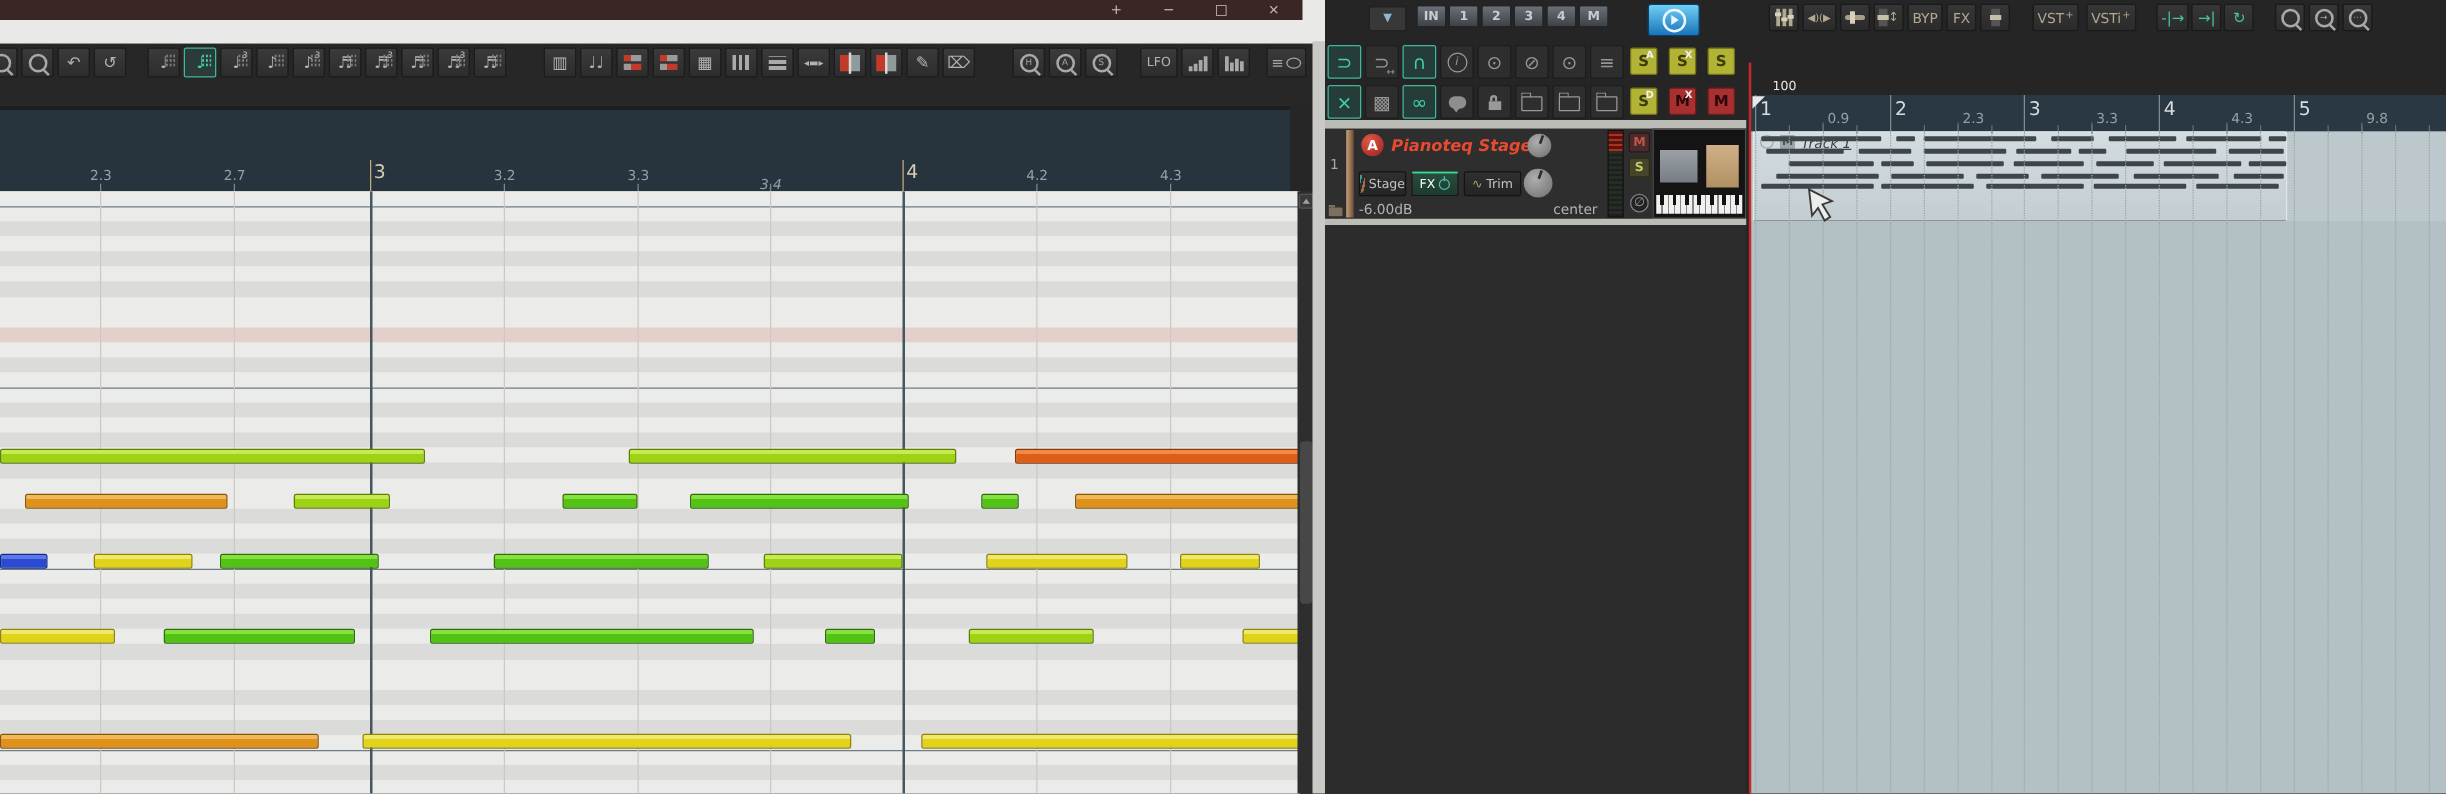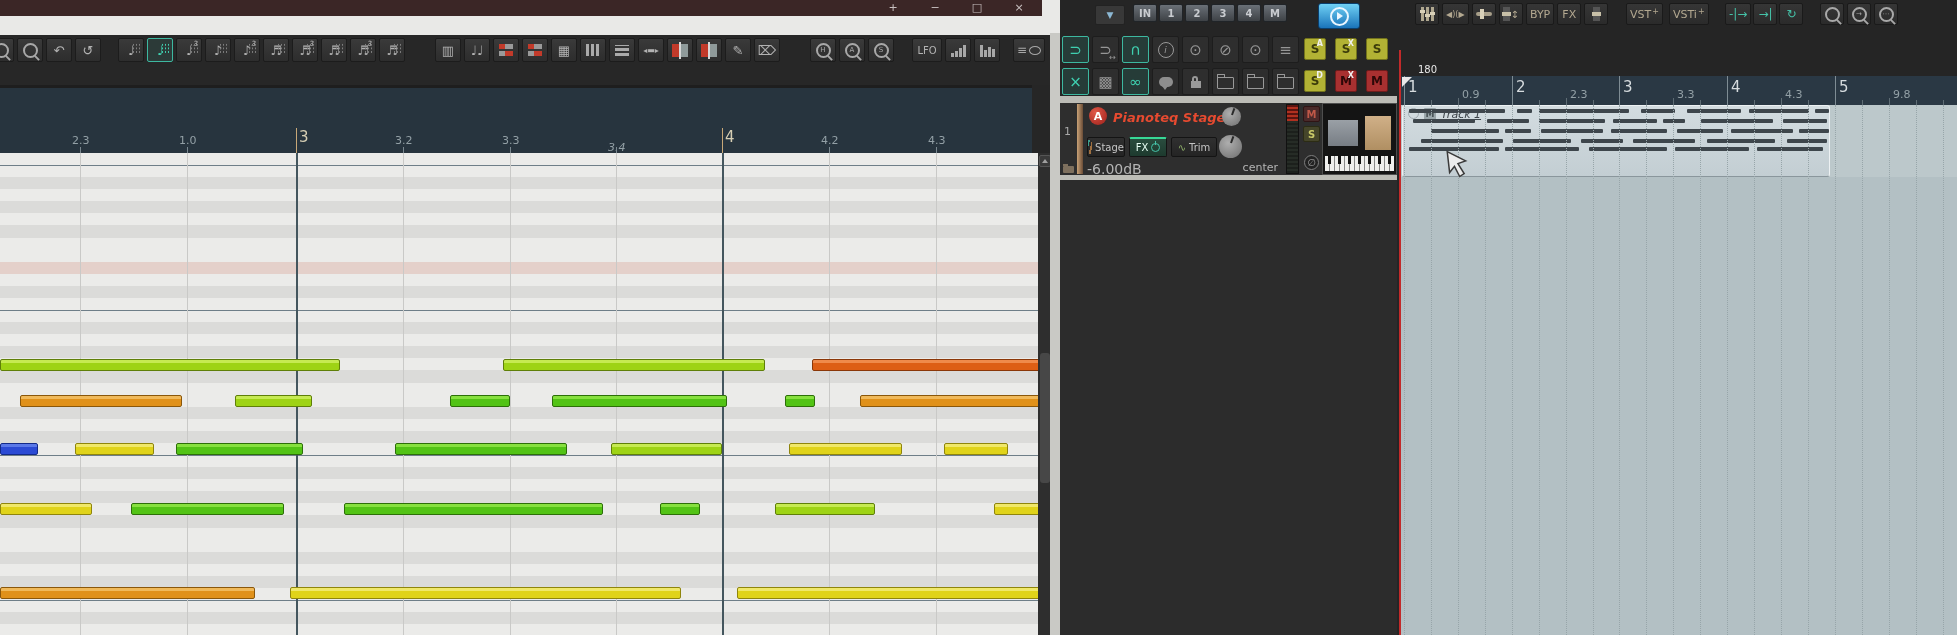--- a/index.html
+++ b/index.html
@@ -87,21 +87,21 @@
   .arm-badge{position:absolute;left:29px;top:4px;width:18px;height:18px;border-radius:50%;background:radial-gradient(circle at 35% 30%,#e05848,#9c201a);color:#fff;font-size:11px;font-weight:bold;display:flex;align-items:center;justify-content:center;}
   .tcp-name{position:absolute;left:53px;top:7px;color:#e64a30;font-size:13px;font-weight:bold;font-style:italic;}
   .knob{border-radius:50%;background:radial-gradient(circle at 40% 35%,#aeaeae,#6e6e6e);position:relative;}
   .knob::after{content:"";position:absolute;left:50%;top:1px;width:2px;height:7px;background:#2a2a2a;transform:translateX(-50%) rotate(20deg);transform-origin:bottom;}
   .tcp-btn{position:absolute;height:20px;background:linear-gradient(#303030,#242424);border:1px solid #141414;border-radius:2px;color:#c4c4c4;font-size:10px;display:flex;align-items:center;justify-content:center;gap:3px;box-sizing:border-box;}
   .fx-btn{background:linear-gradient(#2a4c3e,#1d3a2e);border-top:2px solid #37d896;color:#e8fff4;}
   .pwr{width:9px;height:9px;border:1.5px solid #45c2a8;border-radius:50%;position:relative;box-sizing:border-box;}
   .pwr::after{content:"";position:absolute;left:2.4px;top:-3px;width:1.5px;height:4px;background:#45c2a8;}
   .route-stripes{width:9px;height:14px;background:repeating-linear-gradient(105deg,#3da090 0 2px,#2a2a2a 2px 4px,#a07040 4px 6px,#2a2a2a 6px 8px);}
   .trim-zig{color:#8fb06a;font-size:10px;}
-  .tcp-vol{position:absolute;left:27px;top:58px;color:#b4b4b4;font-size:14px;}
+  .tcp-vol{position:absolute;left:27px;top:58px;color:#b4b4b4;font-size:11px;}
   .tcp-pan{position:absolute;left:180px;top:58px;width:38px;text-align:right;color:#b4b4b4;font-size:11px;}
   .meter{position:absolute;left:226px;top:1px;width:13px;height:70px;background:repeating-linear-gradient(0deg,#1c201c 0 2px,#262c26 2px 4px);border:1px solid #111;box-sizing:border-box;}
   .meter::before{content:"";position:absolute;left:0;top:0;width:100%;height:16px;background:repeating-linear-gradient(0deg,#b03020 0 2px,#5a1410 2px 4px);}
   .ms-btn{position:absolute;left:243px;width:17px;height:16px;border-radius:2px;font-size:10px;font-weight:bold;display:flex;align-items:center;justify-content:center;box-sizing:border-box;}
   .phase-btn{position:absolute;left:244px;top:52px;width:15px;height:15px;border:1.5px solid #7e7e7e;border-radius:50%;color:#9a9a9a;font-size:10px;display:flex;align-items:center;justify-content:center;box-sizing:border-box;background:#222;}
   .thumb{position:absolute;left:262px;top:0;width:75px;height:72px;background:#141414;border:1px solid #4e4e4e;box-sizing:border-box;}
   .thumb .p1{position:absolute;left:5px;top:16px;width:30px;height:26px;background:linear-gradient(#9aa0a6,#777d84);}
   .thumb .p2{position:absolute;left:42px;top:12px;width:26px;height:34px;background:linear-gradient(#d0b088,#b08f62);}
   .thumb .keys{position:absolute;left:2px;bottom:3px;right:2px;height:15px;background:repeating-linear-gradient(90deg,#f0f0ee 0 4px,#888 4px 5px);}
   .thumb .keys::after{content:"";position:absolute;left:0;top:0;width:100%;height:8px;background:repeating-linear-gradient(90deg,transparent 0 3px,#111 3px 6px,transparent 6px 10px);}
@@ -249,21 +249,21 @@
             <span>≡</span>
             <div class="i-eye"></div>
           </div>
         </div>
       </div>
     </div>
 
   <div class="abs lw-ruler" id="lw-ruler">
       <div class="rlabel" style="left: 72px; top: 46px;">2.3</div>
       <div class="rtick" style="left: 80px;"></div>
-      <div class="rlabel" style="left: 179px; top: 46px;">1.0</div>
+      <div class="rlabel" style="left: 179px; top: 46px;">2.7</div>
       <div class="rtick" style="left: 187px;"></div>
       <div class="rlabel major" style="left: 299px; top: 40px;">3</div>
       <div class="rline" style="left: 296px; top: 40px; height: 25px;"></div>
       <div class="rlabel" style="left: 395px; top: 46px;">3.2</div>
       <div class="rtick" style="left: 403px;"></div>
       <div class="rlabel" style="left: 502px; top: 46px;">3.3</div>
       <div class="rtick" style="left: 510px;"></div>
       <div class="rlabel" style="left: 608px; top: 53px; font-style: italic;">3.4</div>
       <div class="rtick" style="left: 616px;"></div>
       <div class="rlabel major" style="left: 725px; top: 40px;">4</div>
@@ -536,21 +536,21 @@
       <div class="arr-mtick" style="left: 273.3px; height: 5px;"></div>
       <div class="arr-mtick" style="left: 300.23px; height: 5px;"></div>
       <div class="arr-mtick" style="left: 354.09px; height: 5px;"></div>
       <div class="arr-mtick" style="left: 381.02px; height: 5px;"></div>
       <div class="arr-mtick" style="left: 407.95px; height: 5px;"></div>
       <div class="arr-mtick" style="left: 461.81px; height: 5px;"></div>
       <div class="arr-mtick" style="left: 488.74px; height: 5px;"></div>
       <div class="arr-mtick" style="left: 515.67px; height: 5px;"></div>
       <div class="arr-mtick" style="left: 542.6px; height: 5px;"></div>
     </div>
-  <div class="abs tempo-label">180</div>
+  <div class="abs tempo-label">100</div>
   <div class="abs tempo-tri"></div>
 
   <div class="abs midi-item" id="midi-item">
     <div class="item-pool"></div>
     <div class="item-mute">M</div>
     <div class="item-label">Track 1</div>
   <div class="item-dash" style="left: 6px; top: 3px; width: 96px;"></div>
       <div class="item-dash" style="left: 114px; top: 3px; width: 15px;"></div>
       <div class="item-dash" style="left: 136px; top: 3px; width: 90px;"></div>
       <div class="item-dash" style="left: 238px; top: 3px; width: 34px;"></div>

